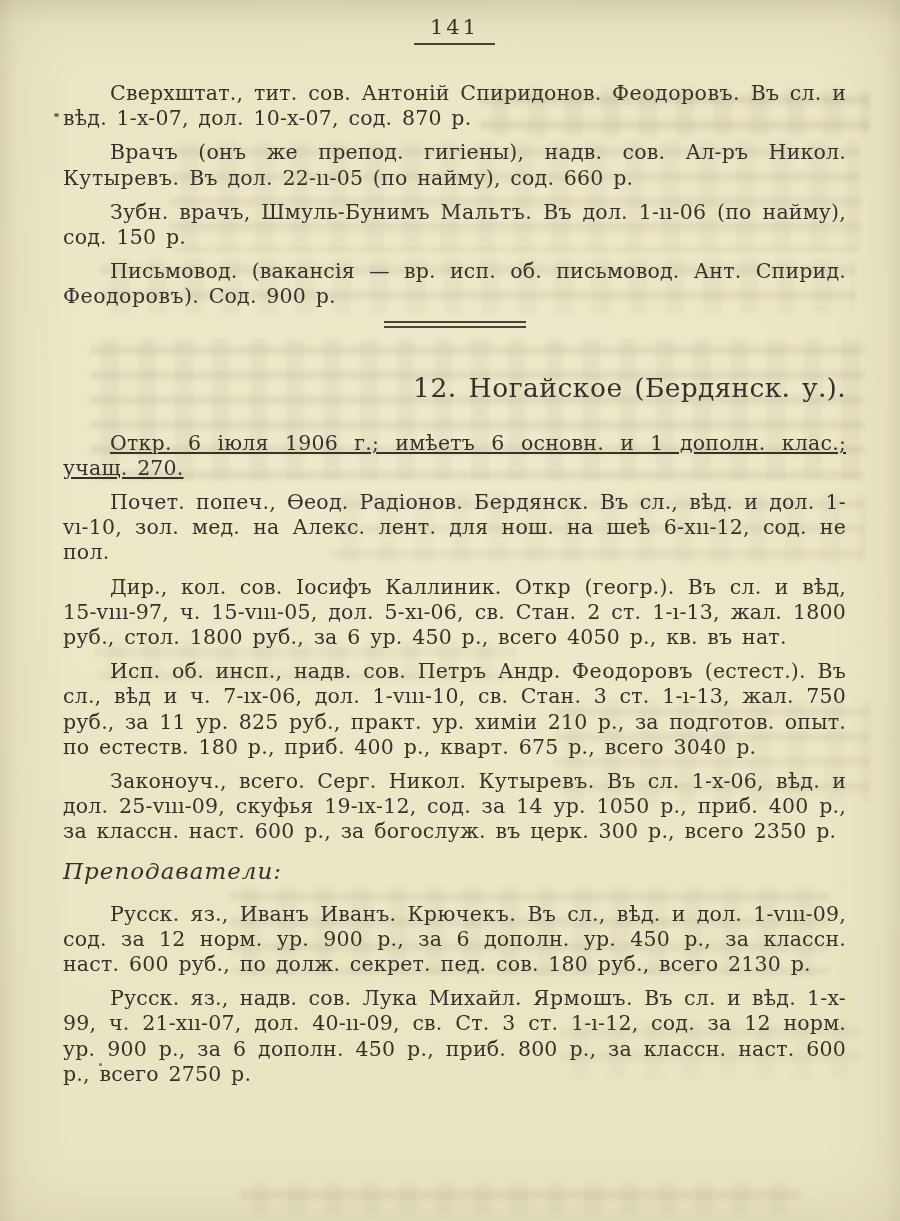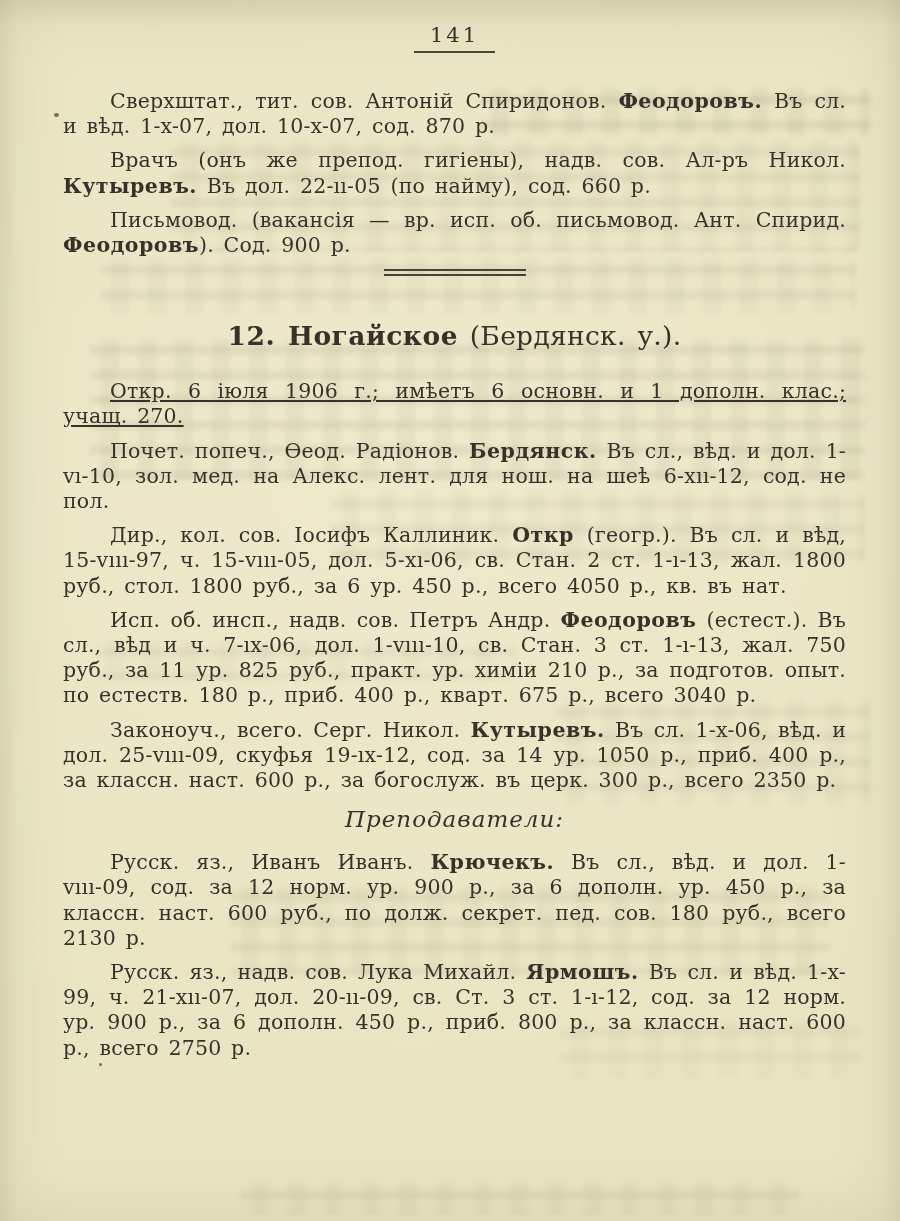--- a/index.html
+++ b/index.html
@@ -32,50 +32,50 @@
     background-image:
       repeating-linear-gradient(90deg, rgba(0,0,0,0) 0 11px, rgba(118,110,86,.09) 11px 29px, rgba(0,0,0,0) 29px 37px),
       repeating-linear-gradient(180deg, rgba(0,0,0,0) 0 7px, rgba(118,110,86,.15) 8px 16px, rgba(0,0,0,0) 17px 25px);
     filter:blur(2px);
     opacity:.75;
     border-radius:8px;
   }
   .speck{position:absolute;background:#56503e;border-radius:50%;opacity:.8;}
   
   .col{
-    position:absolute;left:63px;top:12px;width:783px;
+    position:absolute;left:63px;top:4px;width:783px;
     font-size:20.5px;line-height:25.2px;
     letter-spacing:.2px;word-spacing:3px;
   }
   .pageno-row{margin-top:10px;text-align:center;line-height:26px;}
   .pageno{
     display:inline-block;font-size:21px;letter-spacing:3px;
     padding:0 16px 3px;border-bottom:2px solid var(--rule);
   }
   p.para{
     margin:0 0 9px 0;
     text-align:justify;text-indent:47px;
     hyphens:none;
   }
   p.first{margin-top:36px;}
-  .b{font-weight:bold;letter-spacing:.5px;}
+  .b{font-weight:normal;letter-spacing:.5px;}
   .double-rule{
     width:142px;height:3px;margin:11px auto 0 auto;
     border-top:2px solid var(--rule);
     border-bottom:2px solid var(--rule);
   }
   h2.heading{
     margin:44px 0 0 0;font-weight:normal;
-    text-align:center;font-size:26.5px;line-height:32px;
+    text-align:right;font-size:26.5px;line-height:32px;
     letter-spacing:.3px;
   }
   p.intro{margin-top:27px;text-decoration:underline;}
   h3.subheading{
     margin:13px 0 0 0;font-weight:normal;font-style:italic;
-    text-align:center;font-size:23px;line-height:27px;letter-spacing:1px;
+    font-size:23px;line-height:27px;letter-spacing:1px;
   }
   p.teacher-first{margin-top:17px;}
 </style>
 </head>
 <body>
 
 <div class="page">
 
   <div class="vignette"></div>
   <div class="bleed" style="left:480px;top:88px;width:390px;height:48px;"></div>
@@ -92,31 +92,32 @@
   <div class="speck" style="left:99px;top:1063px;width:3px;height:3px;"></div>
 
   <div class="col">
 
     <div class="pageno-row">
       <span class="pageno">141</span>
     </div>
 
     <p class="para first"><span>Сверхштат., тит. сов. Антоній Спиридонов. </span><span class="b">Феодоровъ.</span><span> Въ сл. и вѣд. 1-x-07, дол. 10-x-07, сод. 870 р.</span></p>
     <p class="para"><span>Врачъ (онъ же препод. гигіены), надв. сов. Ал-ръ Никол. </span><span class="b">Кутыревъ.</span><span> Въ дол. 22-ıı-05 (по найму), сод. 660 р.</span></p>
+    <p class="para"><span>Зубн. врачъ, Шмуль-Бунимъ </span><span class="b">Мальтъ.</span><span> Въ дол. 1-ıı-06 (по найму), сод. 150 р.</span></p>
     <p class="para"><span>Письмовод. (вакансія — вр. исп. об. письмовод. Ант. Спирид. </span><span class="b">Феодоровъ</span><span>). Сод. 900 р.</span></p>
 
     <div class="double-rule"></div>
 
     <h2 class="heading"><span class="b">12. Ногайское</span><span> (Бердянск. у.).</span></h2>
 
     <p class="para intro"><span>Откр. 6 іюля 1906 г.; имѣетъ 6 основн. и 1 дополн. клас.; учащ. 270.</span></p>
     <p class="para"><span>Почет. попеч., Ѳеод. Радіонов. </span><span class="b">Бердянск.</span><span> Въ сл., вѣд. и дол. 1-vı-10, зол. мед. на Алекс. лент. для нош. на шеѣ 6-xıı-12, сод. не пол.</span></p>
     <p class="para"><span>Дир., кол. сов. Іосифъ Каллиник. </span><span class="b">Откр</span><span> (геогр.). Въ сл. и вѣд, 15-vııı-97, ч. 15-vııı-05, дол. 5-xı-06, св. Стан. 2 ст. 1-ı-13, жал. 1800 руб., стол. 1800 руб., за 6 ур. 450 р., всего 4050 р., кв. въ нат.</span></p>
     <p class="para"><span>Исп. об. инсп., надв. сов. Петръ Андр. </span><span class="b">Феодоровъ</span><span> (естест.). Въ сл., вѣд и ч. 7-ıx-06, дол. 1-vııı-10, св. Стан. 3 ст. 1-ı-13, жал. 750 руб., за 11 ур. 825 руб., практ. ур. химіи 210 р., за подготов. опыт. по естеств. 180 р., приб. 400 р., кварт. 675 р., всего 3040 р.</span></p>
     <p class="para"><span>Законоуч., всего. Серг. Никол. </span><span class="b">Кутыревъ.</span><span> Въ сл. 1-x-06, вѣд. и дол. 25-vııı-09, скуфья 19-ıx-12, сод. за 14 ур. 1050 р., приб. 400 р., за классн. наст. 600 р., за богослуж. въ церк. 300 р., всего 2350 р.</span></p>
 
     <h3 class="subheading">Преподаватели:</h3>
 
     <p class="para teacher-first"><span>Русск. яз., Иванъ Иванъ. </span><span class="b">Крючекъ.</span><span> Въ сл., вѣд. и дол. 1-vııı-09, сод. за 12 норм. ур. 900 р., за 6 дополн. ур. 450 р., за классн. наст. 600 руб., по долж. секрет. пед. сов. 180 руб., всего 2130 р.</span></p>
-    <p class="para"><span>Русск. яз., надв. сов. Лука Михайл. </span><span class="b">Ярмошъ.</span><span> Въ сл. и вѣд. 1-x-99, ч. 21-xıı-07, дол. 20-ıı-09, св. Ст. 3 ст. 1-ı-12, сод. за 12 норм. ур. 900 р., за 6 дополн. 450 р., приб. 800 р., за классн. наст. 600 р., всего 2750 р.</span></p>
+    <p class="para"><span>Русск. яз., надв. сов. Лука Михайл. </span><span class="b">Ярмошъ.</span><span> Въ сл. и вѣд. 1-x-99, ч. 21-xıı-07, дол. 40-ıı-09, св. Ст. 3 ст. 1-ı-12, сод. за 12 норм. ур. 900 р., за 6 дополн. 450 р., приб. 800 р., за классн. наст. 600 р., всего 2750 р.</span></p>
 
   </div>
 </div>
 
 </body></html>

